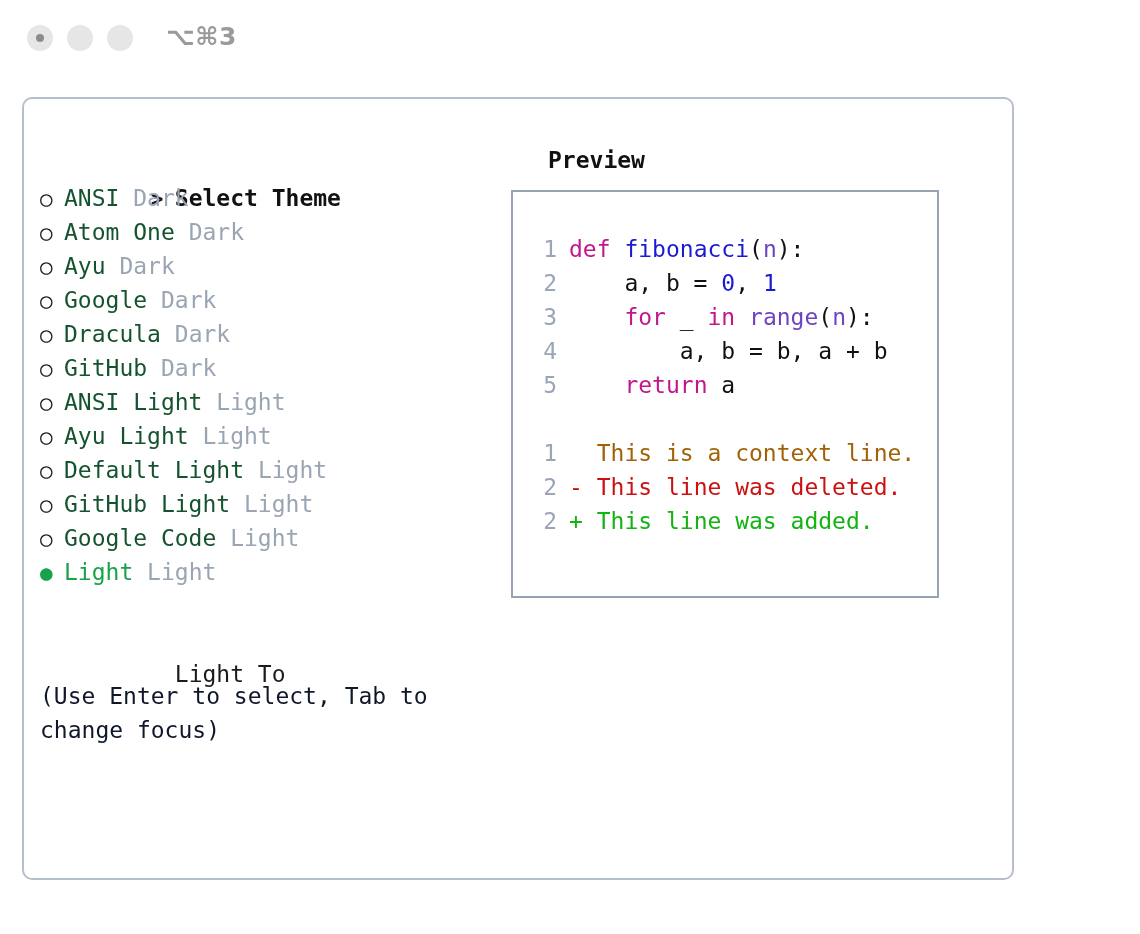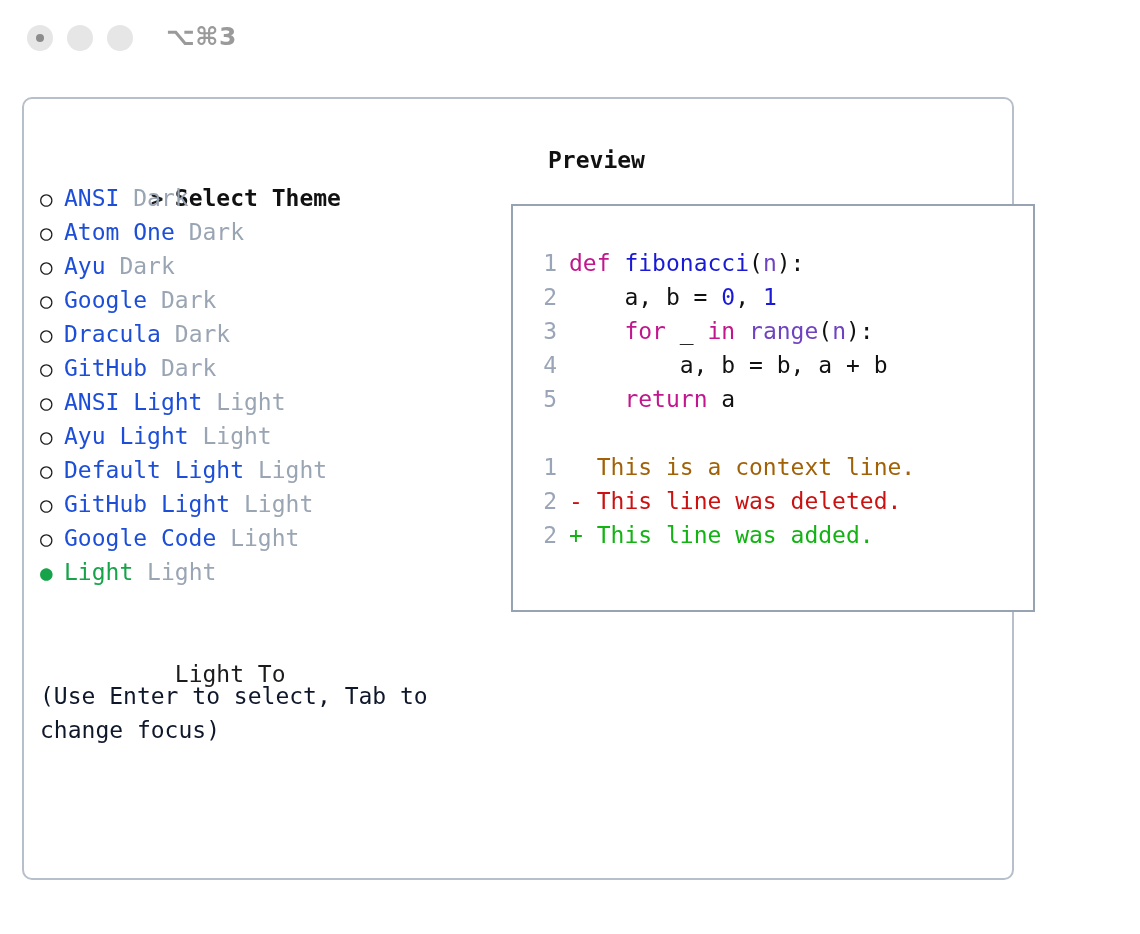--- a/index.html
+++ b/index.html
@@ -97,21 +97,21 @@
     font-size: 21px;
     color: #1c1c1c;
   }
   .marker.sel {
     color: #17a34a;
   }
   .row.header {
     font-weight: bold;
     color: #111111;
   }
-  .label { color: #1d4ed8; }
+  .label { color: #14532d; }
   .label.sel { color: #17a34a; }
   .cat {
     color: #9aa5b4;
   }
 
   .spacer { height: 34px; }
 
   #hint {
     margin-top: 22px;
     font-size: 23px;
@@ -127,22 +127,22 @@
     top: 48px;
     font-size: 23px;
     font-weight: bold;
     color: #111111;
     white-space: pre;
     margin-left: 46px;
   }
   #preview-box {
     position: absolute;
     left: 487px;
-    top: 105px;
-    width: 524px;
+    top: 91px;
+    width: 428px;
     height: 408px;
     border: 2px solid #97a3b3;
     box-sizing: border-box;
     background: #ffffff;
   }
   #code {
     position: absolute;
     left: 22px;
     top: 40px;
     font-size: 23px;

